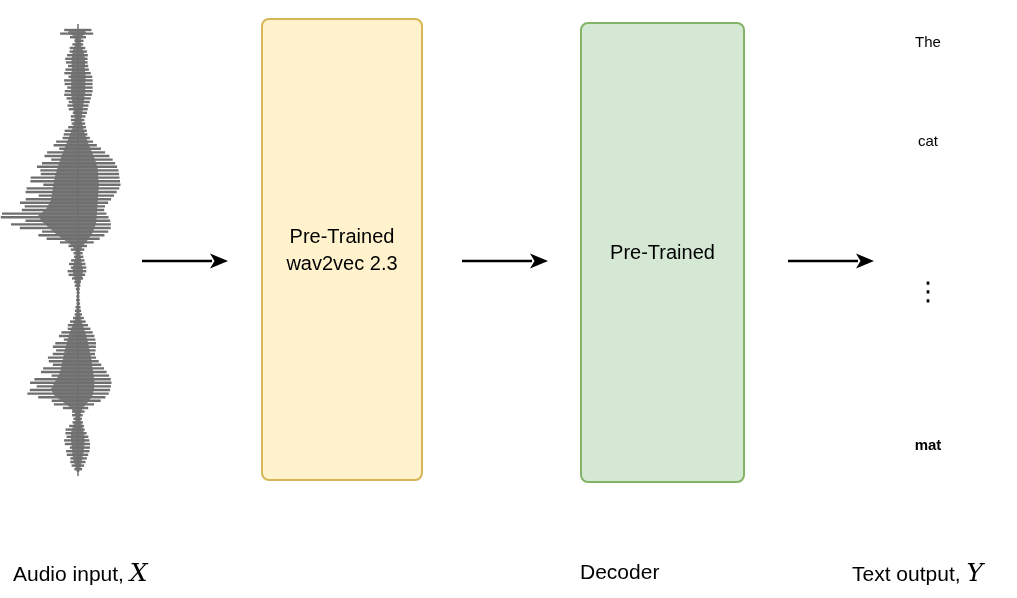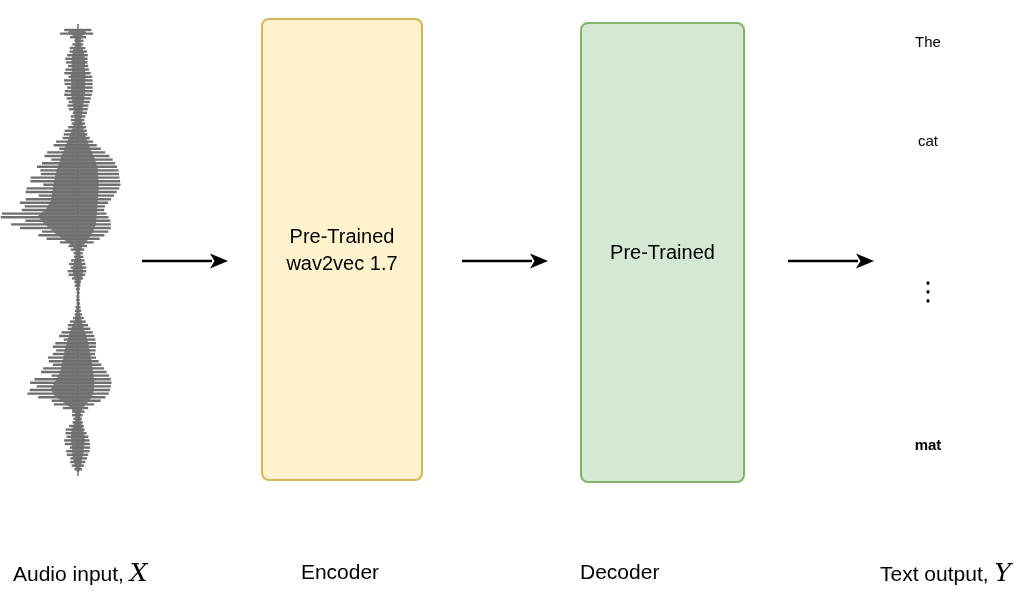--- a/index.html
+++ b/index.html
@@ -22,21 +22,21 @@
   .out-word{position:absolute;left:868px;width:120px;text-align:center;font-size:15px;}
   .out-the{top:33px;}
   .out-cat{top:132px;text-align:center;}
   .out-ellipsis{top:278px;font-size:26px;line-height:1;}
   .out-mat{top:436px;font-weight:bold;}
 
   .caption{position:absolute;top:560px;font-size:21px;white-space:nowrap;}
   .caption-audio{left:13px;}
   .caption-encoder{left:261px;width:158px;text-align:center;}
   .caption-decoder{left:580px;width:161px;text-align:left;}
-  .caption-output{left:852px;margin-left:28px;}
+  .caption-output{left:852px;}
   .script-letter{font-family:"DejaVu Serif", serif;font-style:italic;font-size:25px;line-height:1;}
 </style>
 </head>
 <body>
 
 <div class="canvas">
 
   <div class="wave"><svg width="165" height="470" viewBox="0 0 165 470">
         <line x1="78" x2="78" y1="12" y2="464" stroke="#6F6F6F" stroke-width="1.5"></line>
         <polygon points="69.2,18 68.1,21 73.6,24 75.3,28 75.3,33 73.0,38 72.0,44 71.4,50 72.0,57 70.8,64 71.4,72 70.8,80 72.0,88 73.0,95 74.2,101 74.7,107 73.6,113 71.4,119 68.7,126 65.9,133 62.6,141 59.8,149 57.1,157 54.9,165 53.3,173 52.1,181 50.5,189 46.1,197 37.8,204 42.3,210 49.4,216 56.0,222 64.3,228 72.5,234 75.8,240 75.3,246 73.6,252 72.5,258 73.6,264 75.8,270 76.9,277 77.2,285 76.9,293 76.3,301 74.7,308 72.0,315 69.2,322 67.0,330 64.8,338 63.1,346 61.5,354 59.3,362 54.9,370 51.0,377 53.8,383 61.5,389 69.8,395 74.7,401 75.8,407 73.6,413 71.4,419 70.8,425 71.4,431 72.0,437 72.5,443 73.6,449 75.3,455 76.9,460 79.1,460 80.8,455 81.8,449 83.0,443 84.0,437 84.6,431 84.6,425 83.5,419 81.8,413 80.2,407 80.8,401 83.5,395 89.0,389 92.8,383 94.0,377 94.5,370 93.4,362 92.3,354 91.2,346 89.5,338 87.9,330 85.7,322 83.5,315 81.3,308 79.7,301 79.1,293 78.8,285 79.1,277 80.2,270 82.4,264 83.0,258 81.8,252 80.8,246 80.2,240 82.4,234 87.9,228 91.8,222 94.5,216 96.2,210 96.7,204 97.3,197 97.8,189 98.3,181 98.9,173 98.3,165 97.8,157 95.6,149 92.3,141 89.0,133 86.3,126 84.0,119 82.4,113 81.3,107 82.4,101 83.0,95 84.0,88 85.2,80 85.2,72 85.7,64 84.6,57 85.2,50 84.6,44 83.0,38 80.8,33 80.8,28 82.4,24 86.3,21 84.6,18" fill="#6F6F6F" opacity="0.9"></polygon>
@@ -166,21 +166,21 @@
       </svg></div>
 
   <svg class="arrow arrow-1" viewBox="0 0 90 20" xmlns="http://www.w3.org/2000/svg">
     <line x1="2" y1="10" x2="72" y2="10" stroke="#000" stroke-width="2.4"></line>
     <path d="M70,2.5 L88,10 L70,17.5 L74.5,10 Z" fill="#000"></path>
   </svg>
 
   <div class="node node-encoder">
     <div>
       <div>Pre-Trained</div>
-      <div>wav2vec 1.7</div>
+      <div>wav2vec 2.3</div>
     </div>
   </div>
 
   <svg class="arrow arrow-2" viewBox="0 0 90 20" xmlns="http://www.w3.org/2000/svg">
     <line x1="2" y1="10" x2="72" y2="10" stroke="#000" stroke-width="2.4"></line>
     <path d="M70,2.5 L88,10 L70,17.5 L74.5,10 Z" fill="#000"></path>
   </svg>
 
   <div class="node node-decoder">
     <div>
@@ -196,21 +196,20 @@
   <div class="out-word out-the">The</div>
   <div class="out-word out-cat">cat</div>
   <div class="out-word out-ellipsis">⋮</div>
   <div class="out-word out-mat">mat</div>
 
   <div class="caption caption-audio">
     <span>Audio input,</span>
     <span class="script-letter">X</span>
   </div>
 
-  <div class="caption caption-encoder">Encoder</div>
 
   <div class="caption caption-decoder">Decoder</div>
 
   <div class="caption caption-output">
     <span>Text output,</span>
     <span class="script-letter">Y</span>
   </div>
 
 </div>
 

